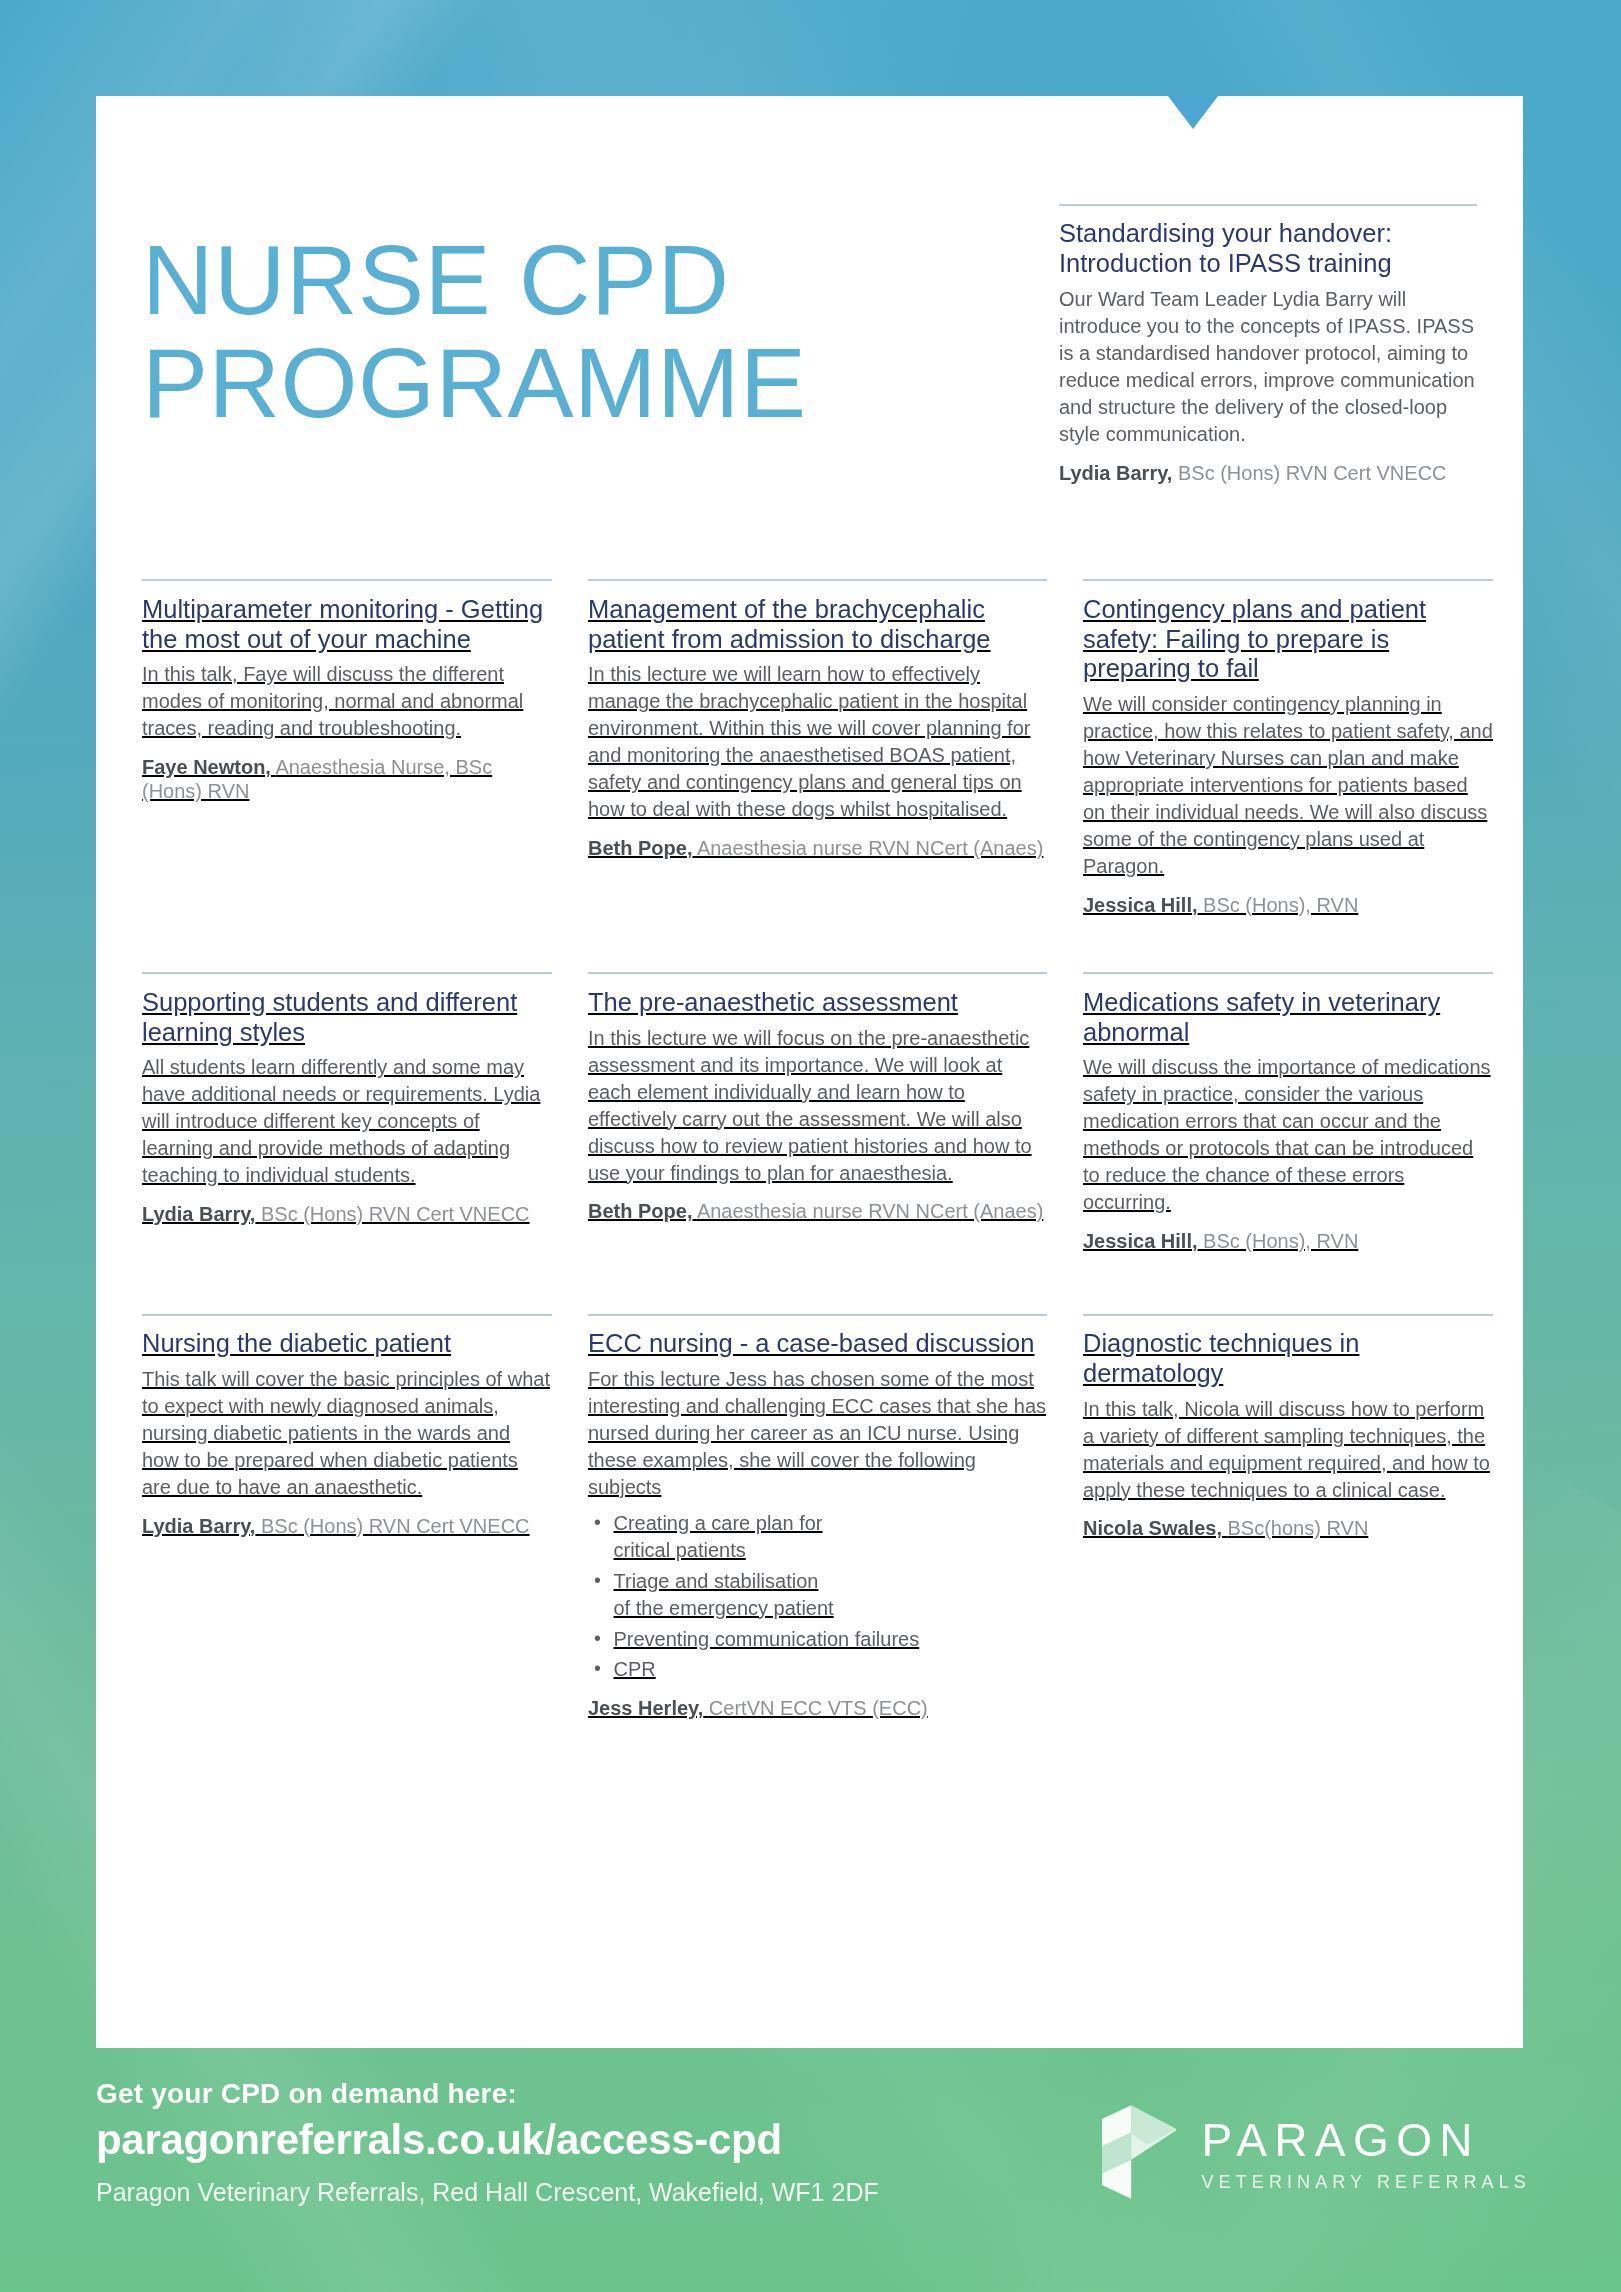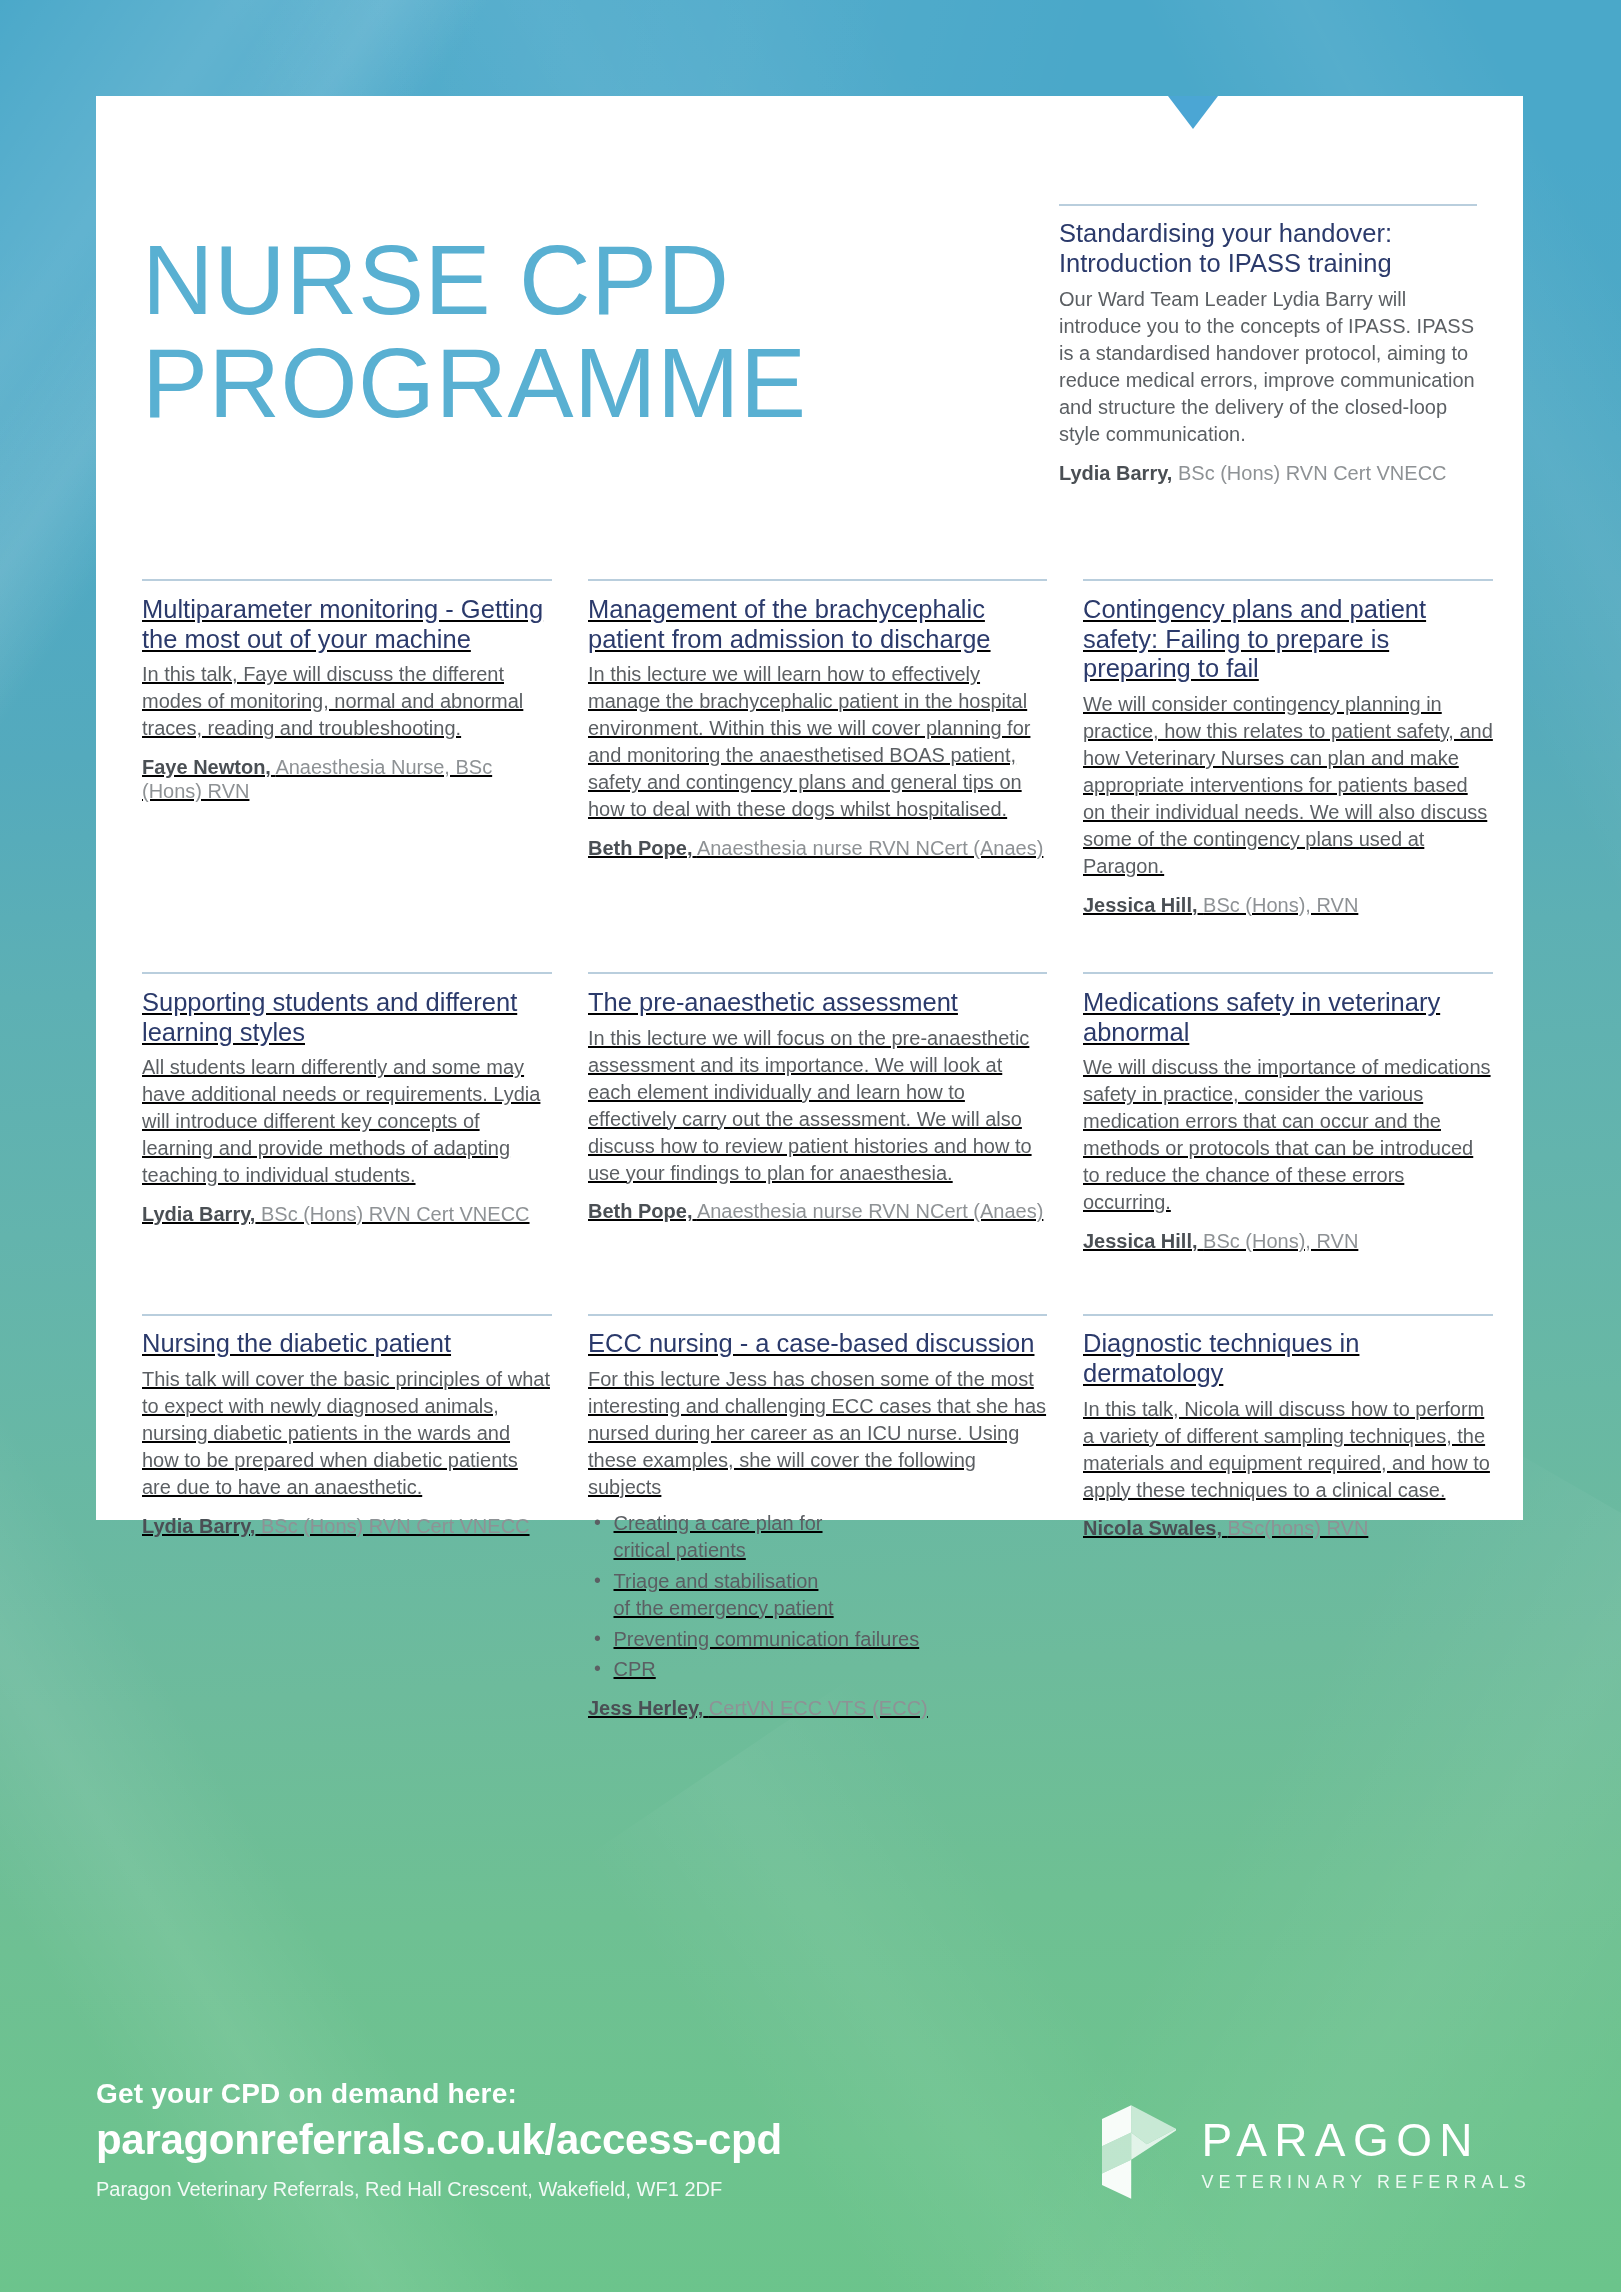--- a/index.html
+++ b/index.html
@@ -46,21 +46,21 @@
   .s6 { width: 255px; height: 1568px; left: -59px; top: 980px; transform: rotate(-31deg); opacity: .6;}
   .s7 { width: 333px; height: 1176px; left: 882px; top: 1666px; transform: rotate(-34deg); opacity: .4;}
   .s8 { width: 686px; height: 686px; left: 412px; top: -353px; transform: rotate(15deg); opacity: .35;}
 
   
   .card {
     position: absolute;
     left: 96px;
     top: 96px;
     width: 1427px;
-    height: 1424px;
+    height: 1952px;
     background: #ffffff;
     z-index: 3;
   }
 
   
   .card-notch {
     position: absolute;
     left: 1168px;
     top: 96px;
     width: 0;
@@ -184,21 +184,21 @@
     letter-spacing: 0.2px;
     margin-bottom: 5.9px;
   }
   .footer-url {
     font-size: 42px;
     font-weight: bold;
     letter-spacing: -0.3px;
     margin-bottom: 13.7px;
   }
   .footer-addr {
-    font-size: 20px;
+    font-size: 25px;
     color: #f2faf6;
   }
 
   .logo {
     position: absolute;
     left: 1102px;
     top: 2105px;
     display: flex;
     align-items: center;
     gap: 25.5px;

